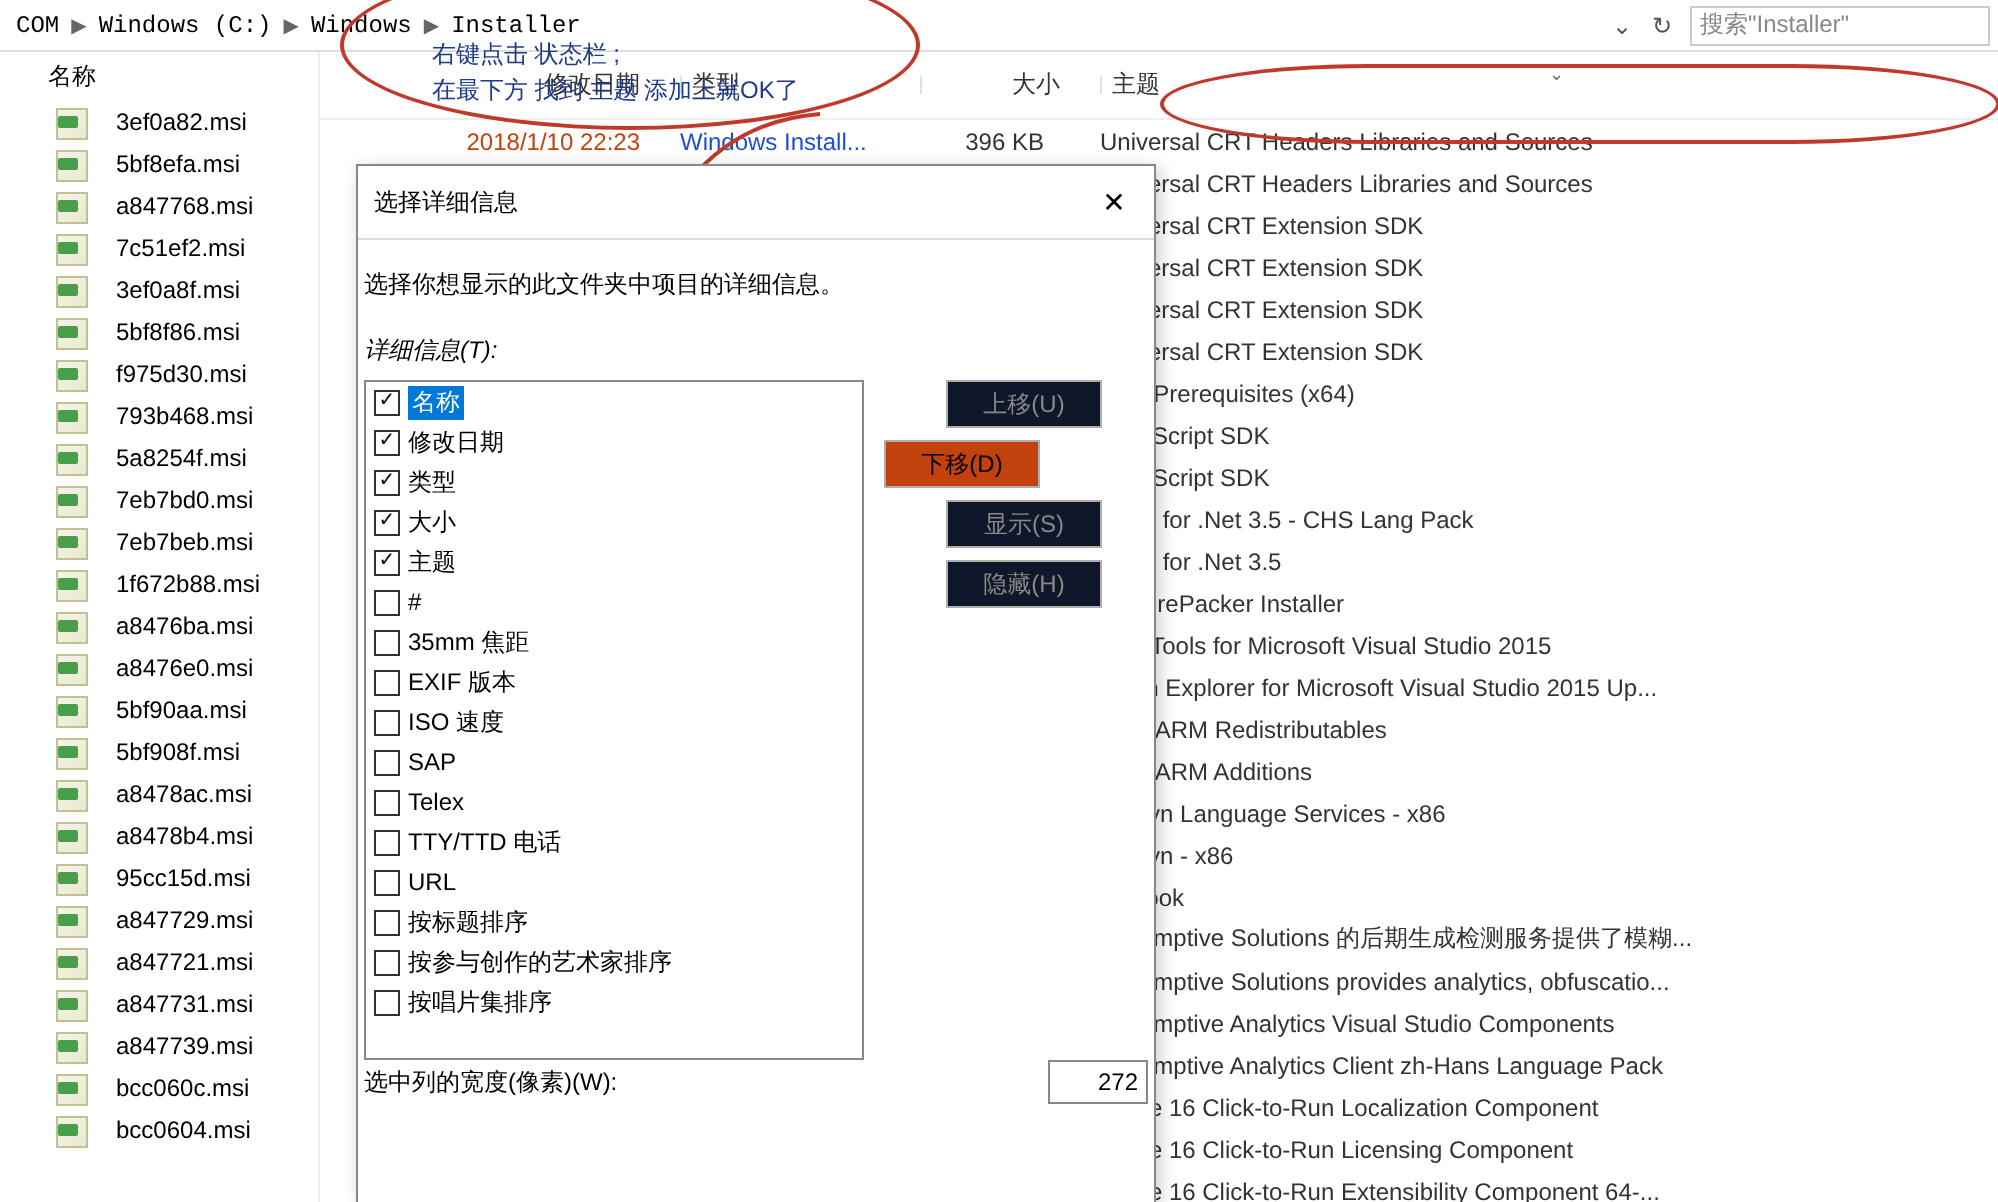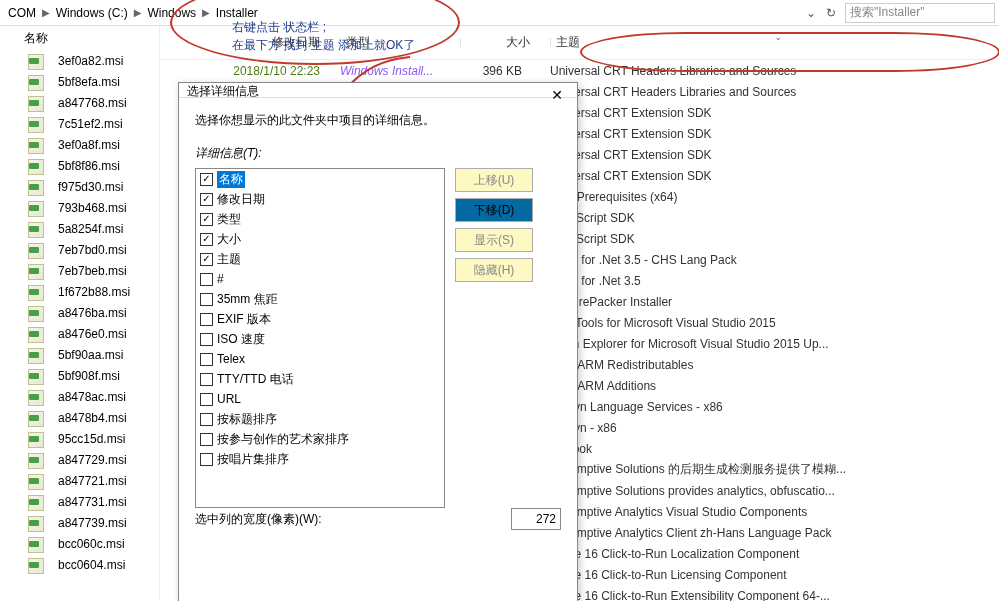--- a/index.html
+++ b/index.html
@@ -1,19 +1,19 @@
 <!DOCTYPE html>
 <html><head>
 <meta charset="utf-8">
 <style>
 * { margin:0; padding:0; box-sizing:border-box; font-family:"Microsoft YaHei","Segoe UI",sans-serif; font-size:12px; }
 body { background:#fff; color:#000; width:999px; height:601px; overflow:hidden; position:relative; }
 
 .breadcrumb { height:26px; border-bottom:1px solid #ddd; display:flex; align-items:center; padding:0 4px; }
-.breadcrumb .crumb { padding:0 4px; }
+.breadcrumb .crumb { padding:0 4px;font-family:Liberation Mono, monospace; }
 .breadcrumb .chev { color:#666; font-size:10px; padding:0 2px; }
 .breadcrumb .spacer { flex:1; }
 .breadcrumb .nav-btn { width:20px; height:20px; display:flex; align-items:center; justify-content:center; color:#555; }
 .breadcrumb .search { width:150px; height:20px; border:1px solid #ccc; margin-left:4px; padding:0 4px; display:flex; align-items:center; color:#888; }
 
 .main { display:flex; height:575px; }
 .sidebar { width:160px; border-right:1px solid #eee; overflow:hidden; }
 .sidebar .hdr { height:24px; display:flex; align-items:center; padding:0 24px; font-size:12px; }
 .sidebar .item { height:21px; display:flex; align-items:center; padding-left:28px; gap:16px; }
 .sidebar .icon-msi { width:14px; height:14px; display:inline-block; position:relative; }
@@ -25,48 +25,48 @@
 .col { padding:0 6px; color:#333; position:relative; }
 .col:not(:first-child)::before { content:""; position:absolute; left:0; top:4px; bottom:4px; width:1px; background:#e0e0e0; }
 .col.c-date { width:180px; text-align:right; padding-right:20px; }
 .col.c-type { width:120px; }
 .col.c-size { width:90px; text-align:right; padding-right:20px; }
 .col.c-subj { flex:1; }
 .col .sort { font-size:9px; color:#666; position:absolute; left:50%; top:-2px; }
 
 .rows { }
 .row { height:21px; display:flex; align-items:center; }
-.row .c-date { width:180px; text-align:right; padding-right:20px; color:#4d7c0f; }
-.row .c-type { width:120px; color:#8b5cf6;font-style:italic; }
+.row .c-date { width:180px; text-align:right; padding-right:20px; color:#c2410c; }
+.row .c-type { width:120px; color:#1d4ed8; }
 .row .c-size { width:90px; text-align:right; padding-right:28px; color:#333; }
 .row .c-subj { flex:1; color:#333; white-space:nowrap; overflow:hidden; text-overflow:ellipsis; }
 
 
-.annot1 { position:absolute; left:232px; top:18px; color:#1e3a8a; font-size:14px; z-index:5; pointer-events:none; line-height:18px; }
+.annot1 { position:absolute; left:216px; top:18px; color:#1e3a8a; font-size:14px; z-index:5; pointer-events:none; line-height:18px; }
 .ellipse1 { position:absolute; left:170px; top:-20px; width:290px; height:85px; border:2px solid #c0392b; border-radius:50%; z-index:4; pointer-events:none; }
 .ellipse2 { position:absolute; left:580px; top:32px; width:420px; height:40px; border:2px solid #c0392b; border-radius:50%/100%; z-index:4; pointer-events:none; }
 .curve { position:absolute; left:340px; top:55px; z-index:4; pointer-events:none; }
 
 
 .dialog { position:absolute; left:178px; top:82px; width:400px; height:520px; background:#fff; border:1px solid #888; box-shadow:2px 2px 8px rgba(0,0,0,.2); z-index:10; }
-.dialog .titlebar { height:15px; display:flex; align-items:flex-start; padding:0 8px; border-bottom:1px solid #ddd; }
+.dialog .titlebar { height:37px; display:flex; align-items:center; padding:0 8px; border-bottom:1px solid #ddd; }
 .dialog .titlebar .title { flex:1; }
 .dialog .titlebar .close { width:24px; height:24px; display:flex; align-items:center; justify-content:center; font-size:14px; }
-.dialog .body { padding:14px 16px; }
+.dialog .body { padding:14px 3px; }
 .dialog .instr { margin-bottom:16px; }
 .dialog .lbl { margin-bottom:6px;font-style:italic; }
 .dialog .listwrap { display:flex; gap:10px; }
 .dialog .list { width:250px; height:340px; border:1px solid #888; overflow-y:scroll; background:#fff; }
 .dialog .list .li { height:20px; display:flex; align-items:center; padding:0 4px; gap:4px; }
 .dialog .list .cb { width:13px; height:13px; border:1px solid #333; display:flex; align-items:center; justify-content:center; font-size:10px; line-height:1; }
 .dialog .list .cb.on::after { content:"✓"; color:#000; }
 .dialog .list .sel { background:#0078d7; color:#fff; padding:0 2px; }
 .dialog .btns { display:flex; flex-direction:column; gap:6px; }
-.dialog .btn { width:78px; height:24px; border:1px solid #adadad; background:#0369a1; display:flex; align-items:center; justify-content:center; }
-.dialog .btn.disabled { color:#888; background:#fef9c3; }
+.dialog .btn { width:78px; height:24px; border:1px solid #adadad; background:#c2410c; display:flex; align-items:center; justify-content:center; }
+.dialog .btn.disabled { color:#888; background:#0f172a;margin-left:31px; }
 .dialog .widthrow { display:flex; align-items:center; gap:10px; margin-top:0; }
 .dialog .widthrow input { width:50px; height:22px; border:1px solid #888; text-align:right; padding:0 4px; }
 
 ::-webkit-scrollbar { width:16px; }
 ::-webkit-scrollbar-track { background:#f0f0f0; }
 ::-webkit-scrollbar-thumb { background:#c0c0c0; }
 </style>
 </head>
 <body>
 
@@ -411,20 +411,24 @@
           <div class="li">
             <span class="cb"></span>
             <span>EXIF 版本</span>
           </div>
           <div class="li">
             <span class="cb"></span>
             <span>ISO 速度</span>
           </div>
           <div class="li">
             <span class="cb"></span>
+            <span>SAP</span>
+          </div>
+          <div class="li">
+            <span class="cb"></span>
             <span>Telex</span>
           </div>
           <div class="li">
             <span class="cb"></span>
             <span>TTY/TTD 电话</span>
           </div>
           <div class="li">
             <span class="cb"></span>
             <span>URL</span>
           </div>

